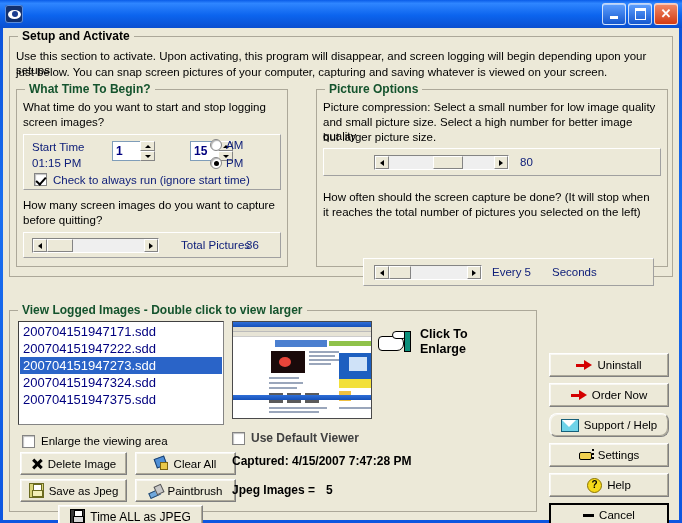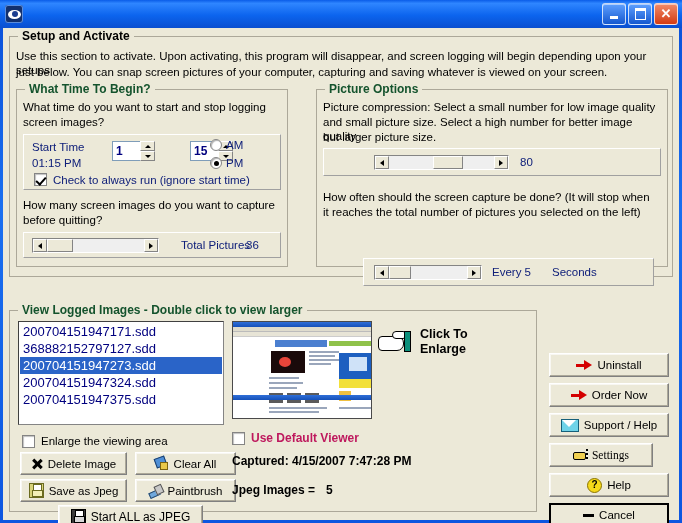--- a/index.html
+++ b/index.html
@@ -318,21 +318,21 @@
           <div class="lbl-blue" style="position:absolute;left:188px;top:7px;">Seconds</div>
         </div>
       </div>
     </div>
 
     <div class="gb" style="left:6px;top:282px;width:528px;height:202px;">
       <div class="gb-title">View Logged Images - Double click to view larger</div>
 
       <div class="listbox" style="left:8px;top:10px;width:206px;height:104px;">
         <div class="li">200704151947171.sdd</div>
-        <div class="li">368882152797127.sdd</div>
+        <div class="li">200704151947222.sdd</div>
         <div class="li sel">200704151947273.sdd</div>
         <div class="li">200704151947324.sdd</div>
         <div class="li">200704151947375.sdd</div>
       </div>
 
       <div class="cbrow" style="left:12px;top:123px;">
         <span class="cb"></span>
         <span class="txt">Enlarge the viewing area</span>
       </div>
 
@@ -347,21 +347,21 @@
       <div class="btn" style="left:125px;top:168px;width:101px;height:23px;">
         <span class="ic ic-brush"></span>
         <span>Paintbrush</span>
       </div>
       <div class="btn" style="left:10px;top:168px;width:107px;height:23px;">
         <span class="ic ic-floppy"></span>
         <span>Save as Jpeg</span>
       </div>
       <div class="btn" style="left:48px;top:194px;width:145px;height:23px;">
         <span class="ic ic-floppy dark"></span>
-        <span style="font-size:12px;">Start ALL as JPEG</span>
+        <span style="font-size:12px;">Time ALL as JPEG</span>
       </div>
 
       <div class="thumb-img" style="left:222px;top:10px;width:138px;height:96px;">
         <div class="tb-top"></div>
         <div class="tb-tool"></div>
         <div class="tb-tool2"></div>
         <div class="tb-body">
           <i class="ln" style="left:42px;top:3px;width:52px;height:7px;background:#4b7fd0;"></i>
           <i class="ln" style="left:96px;top:4px;width:44px;height:5px;background:#8fc24a;"></i>
           <i class="blk" style="left:38px;top:14px;width:34px;height:22px;background:#1a0a0a;"></i>
@@ -390,41 +390,41 @@
       <div class="hand" style="position:absolute;left:368px;top:18px;">
         <div class="palm"></div>
           <div class="f1"></div>
           <div class="bar"></div>
       </div>
       <div style="position:absolute;left:410px;top:16px;font-size:12.5px;font-weight:bold;color:#000;">Click To</div>
       <div style="position:absolute;left:410px;top:31px;font-size:12.5px;font-weight:bold;color:#000;">Enlarge</div>
 
       <div class="cbrow" style="left:222px;top:120px;">
         <span class="cb"></span>
-        <span style="font-size:12px;font-weight:bold;color:#be185d;">Use Default Viewer</span>
+        <span style="font-size:12px;font-weight:bold;color:#404040;">Use Default Viewer</span>
       </div>
 
       <div style="position:absolute;left:222px;top:143px;font-size:12px;font-weight:bold;color:#000;">Captured: 4/15/2007 7:47:28 PM</div>
       <div style="position:absolute;left:222px;top:172px;font-size:12px;font-weight:bold;color:#000;">Jpeg Images =</div>
       <div style="position:absolute;left:316px;top:172px;font-size:12px;font-weight:bold;color:#000;">5</div>
     </div>
 
     <div class="btn" style="left:546px;top:325px;width:120px;height:24px;">
       <span class="ic ic-arrow"></span>
       <span>Uninstall</span>
     </div>
     <div class="btn" style="left:546px;top:355px;width:120px;height:24px;">
       <span class="ic ic-arrow"></span>
       <span>Order Now</span>
     </div>
-    <div class="btn" style="left:546px;top:385px;width:120px;height:24px;">
+    <div class="btn" style="left:546px;top:385px;width:120px;height:24px;border-radius:8px;">
       <span class="ic ic-mail"></span>
       <span>Support / Help</span>
     </div>
-    <div class="btn" style="left:546px;top:415px;width:104px;height:24px;font-family:Liberation Serif, serif;">
+    <div class="btn" style="left:546px;top:415px;width:120px;height:24px;">
       <span class="ic ic-hand-s"></span>
       <span>Settings</span>
     </div>
     <div class="btn" style="left:546px;top:445px;width:120px;height:24px;">
       <span class="ic-q">?</span>
       <span>Help</span>
     </div>
     <div class="btn def" style="left:546px;top:475px;width:120px;height:24px;">
       <span class="ic-dash"></span>
       <span>Cancel</span>

